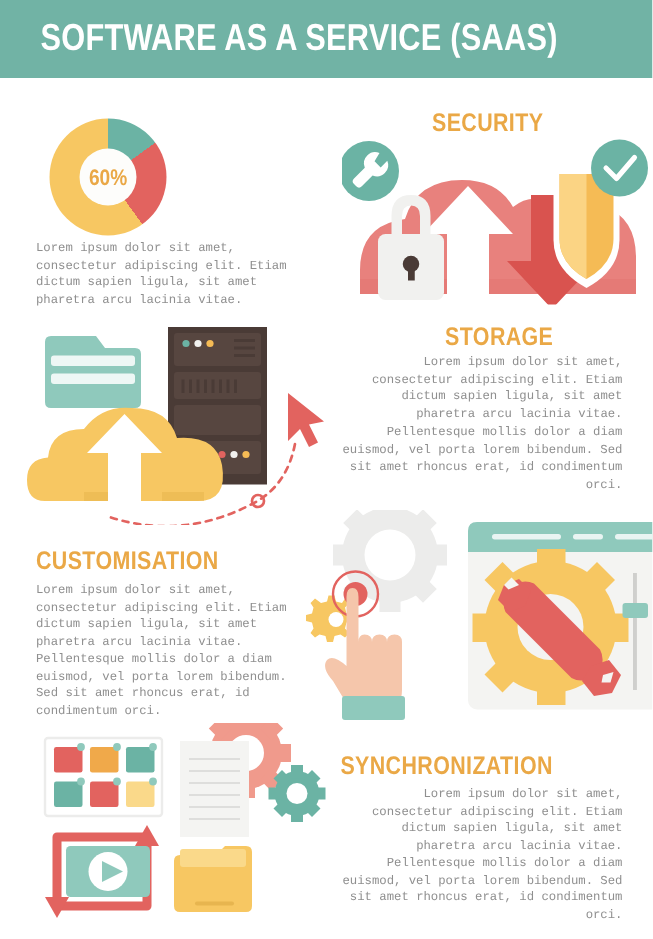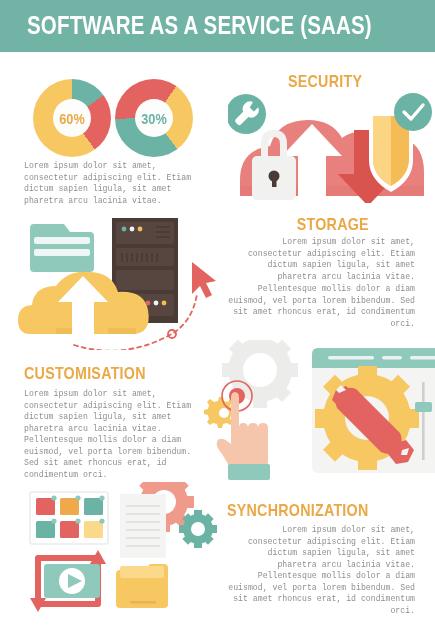--- a/index.html
+++ b/index.html
@@ -107,30 +107,20 @@
               background: conic-gradient(
                  from 0deg,
                  #6bb3a4 0deg 54deg,
                  #e2635f 54deg 144deg,
                  #f7c762 144deg 360deg ); text-decoration: underline;">
     <div class="hole" style="left:20px; top:20px; width:38px; height:38px;">
       <span class="pct" style="color:#eaa846;">60%</span>
     </div>
   </div>
 
-  <div class="donut" style="left:115px; top:79px; width:78px; height:78px;
-              background: conic-gradient(
-                 from 35deg,
-                 #f7c762 0deg 108deg,
-                 #6bb3a4 108deg 234deg,
-                 #e2635f 234deg 360deg );">
-    <div class="hole" style="left:20px; top:20px; width:38px; height:38px;">
-      <span class="pct" style="color:#6bb3a4;">30%</span>
-    </div>
-  </div>
 
   <div class="body-text left" style="left:24px; top:160px; width:182px;">Lorem ipsum dolor sit amet, consectetur adipiscing elit. Etiam dictum sapien ligula, sit amet pharetra arcu lacinia vitae.</div>
 
   <div class="sect-head scaled left" style="left:288px; top:72px;">SECURITY</div>
 
   <svg class="illus" style="left:228px; top:88px;" width="207" height="115" viewBox="0 0 207 115">
 
     <g>
       <path d="M12 108 L12 92 Q12 62 42 58 Q50 32 80 32 Q104 32 114 50
                Q126 40 142 48 Q158 36 176 50 Q196 58 196 84 L196 108 Z" fill="#e8817d"></path>

